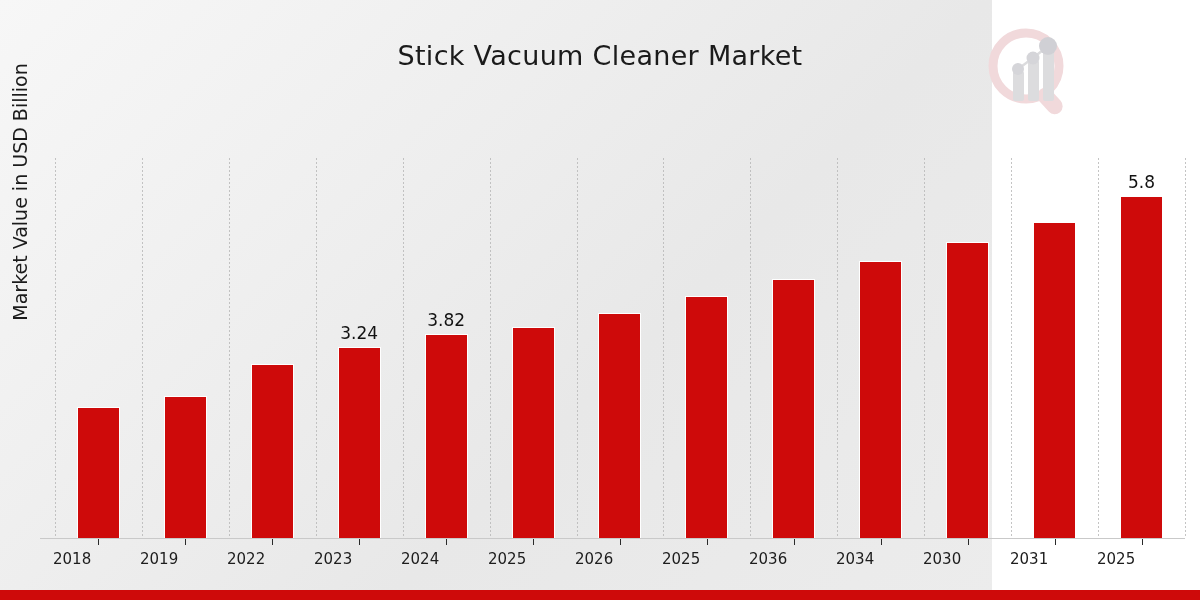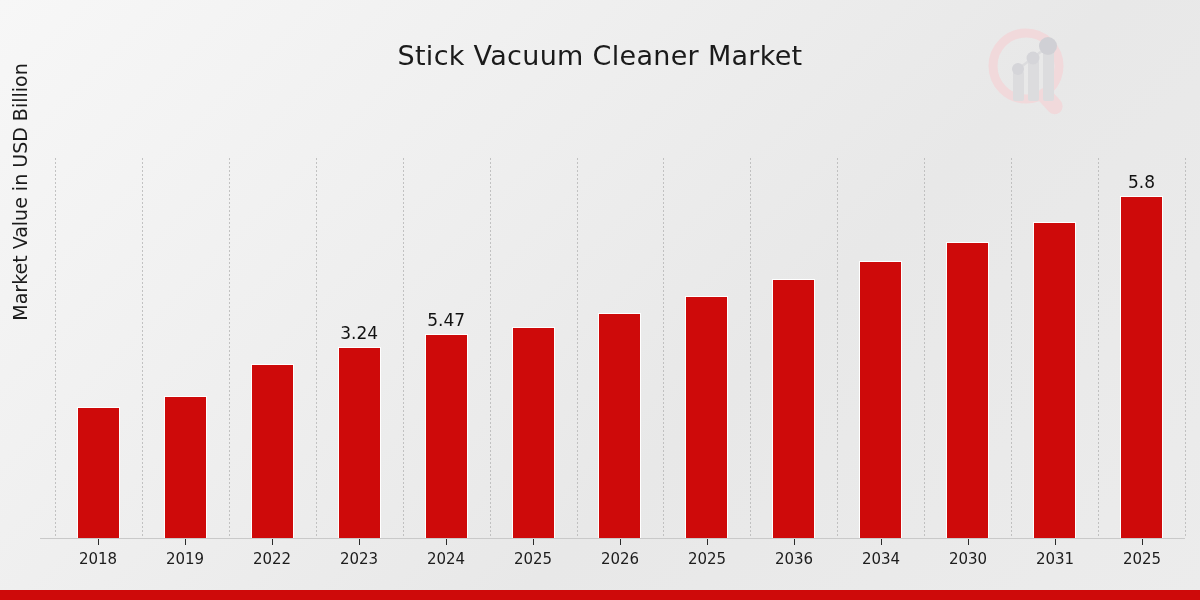--- a/index.html
+++ b/index.html
@@ -9,21 +9,21 @@
   }
   body {
     width: 1200px;
     height: 600px;
     overflow: hidden;
     font-family: "DejaVu Sans", "Liberation Sans", sans-serif;
   }
 
   #page {
     position: relative;
-    width: 1200px;
+    width: 992px;
     height: 600px;
     background:
       linear-gradient(135deg, #f7f7f7 0%, #eeeeee 38%, #e8e8e8 62%, #ececec 100%);
     box-sizing: border-box;
   }
 
   
   #chart-title {
     position: absolute;
     left: 0;
@@ -124,21 +124,21 @@
     top: 380px;
     width: 1px;
     height: 7px;
     background: #2a2a2a;
   }
   .tick-label {
     position: absolute;
     top: 392px;
     width: 90px;
     margin-left: -45px;
-    text-align: center;
+    text-align: left;
     font-size: 15px;
     color: #1d1d1d;
     white-space: nowrap;
   }
 
   
   #bottom-bar {
     position: absolute;
     left: 0;
     bottom: 0;
@@ -201,21 +201,21 @@
       <div class="tick-mark" style="left: 217px;"></div>
       <div class="tick-label" style="left: 217px;">2022</div>
       <div class="bar-slot" style="left: 260.769px; width: 86.9231px;">
         <div class="bar" title="2023: 3.24" style="height: 190.884px; background: rgb(206, 10, 10); border-color: rgb(255, 255, 255);"></div>
         <div class="bar-value" style="bottom: 194.884px;">3.24</div>
       </div>
       <div class="tick-mark" style="left: 304px;"></div>
       <div class="tick-label" style="left: 304px;">2023</div>
       <div class="bar-slot" style="left: 347.692px; width: 86.9231px;">
         <div class="bar" title="2024: 3.46" style="height: 203.845px; background: rgb(206, 10, 10); border-color: rgb(255, 255, 255);"></div>
-        <div class="bar-value" style="bottom: 207.845px;">5.47</div>
+        <div class="bar-value" style="bottom: 207.845px;">3.82</div>
       </div>
       <div class="tick-mark" style="left: 391px;"></div>
       <div class="tick-label" style="left: 391px;">2024</div>
       <div class="bar-slot" style="left: 434.615px; width: 86.9231px;">
         <div class="bar" title="2025: 3.59" style="height: 211.504px; background: rgb(206, 10, 10); border-color: rgb(255, 255, 255);"></div>
       </div>
       <div class="tick-mark" style="left: 478px;"></div>
       <div class="tick-label" style="left: 478px;">2025</div>
       <div class="bar-slot" style="left: 521.538px; width: 86.9231px;">
         <div class="bar" title="2026: 3.82" style="height: 225.054px; background: rgb(206, 10, 10); border-color: rgb(255, 255, 255);"></div>

